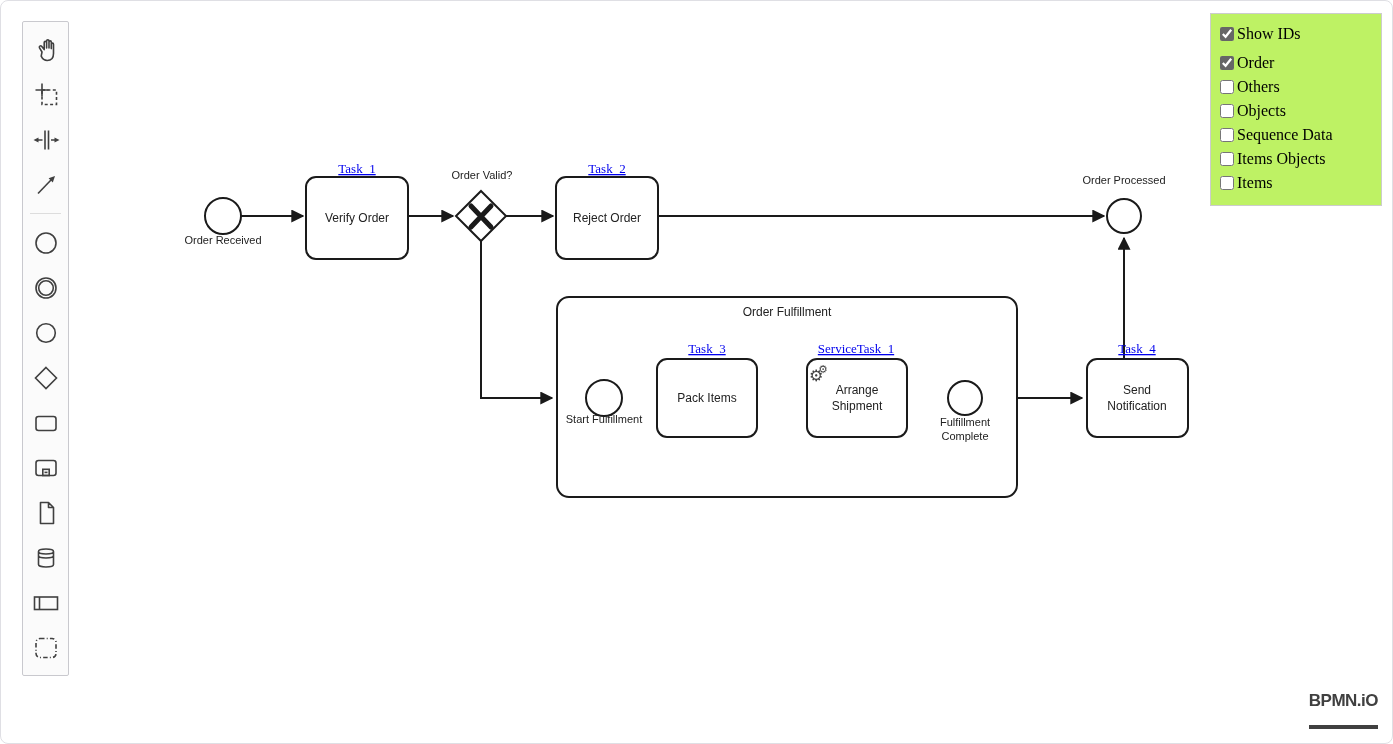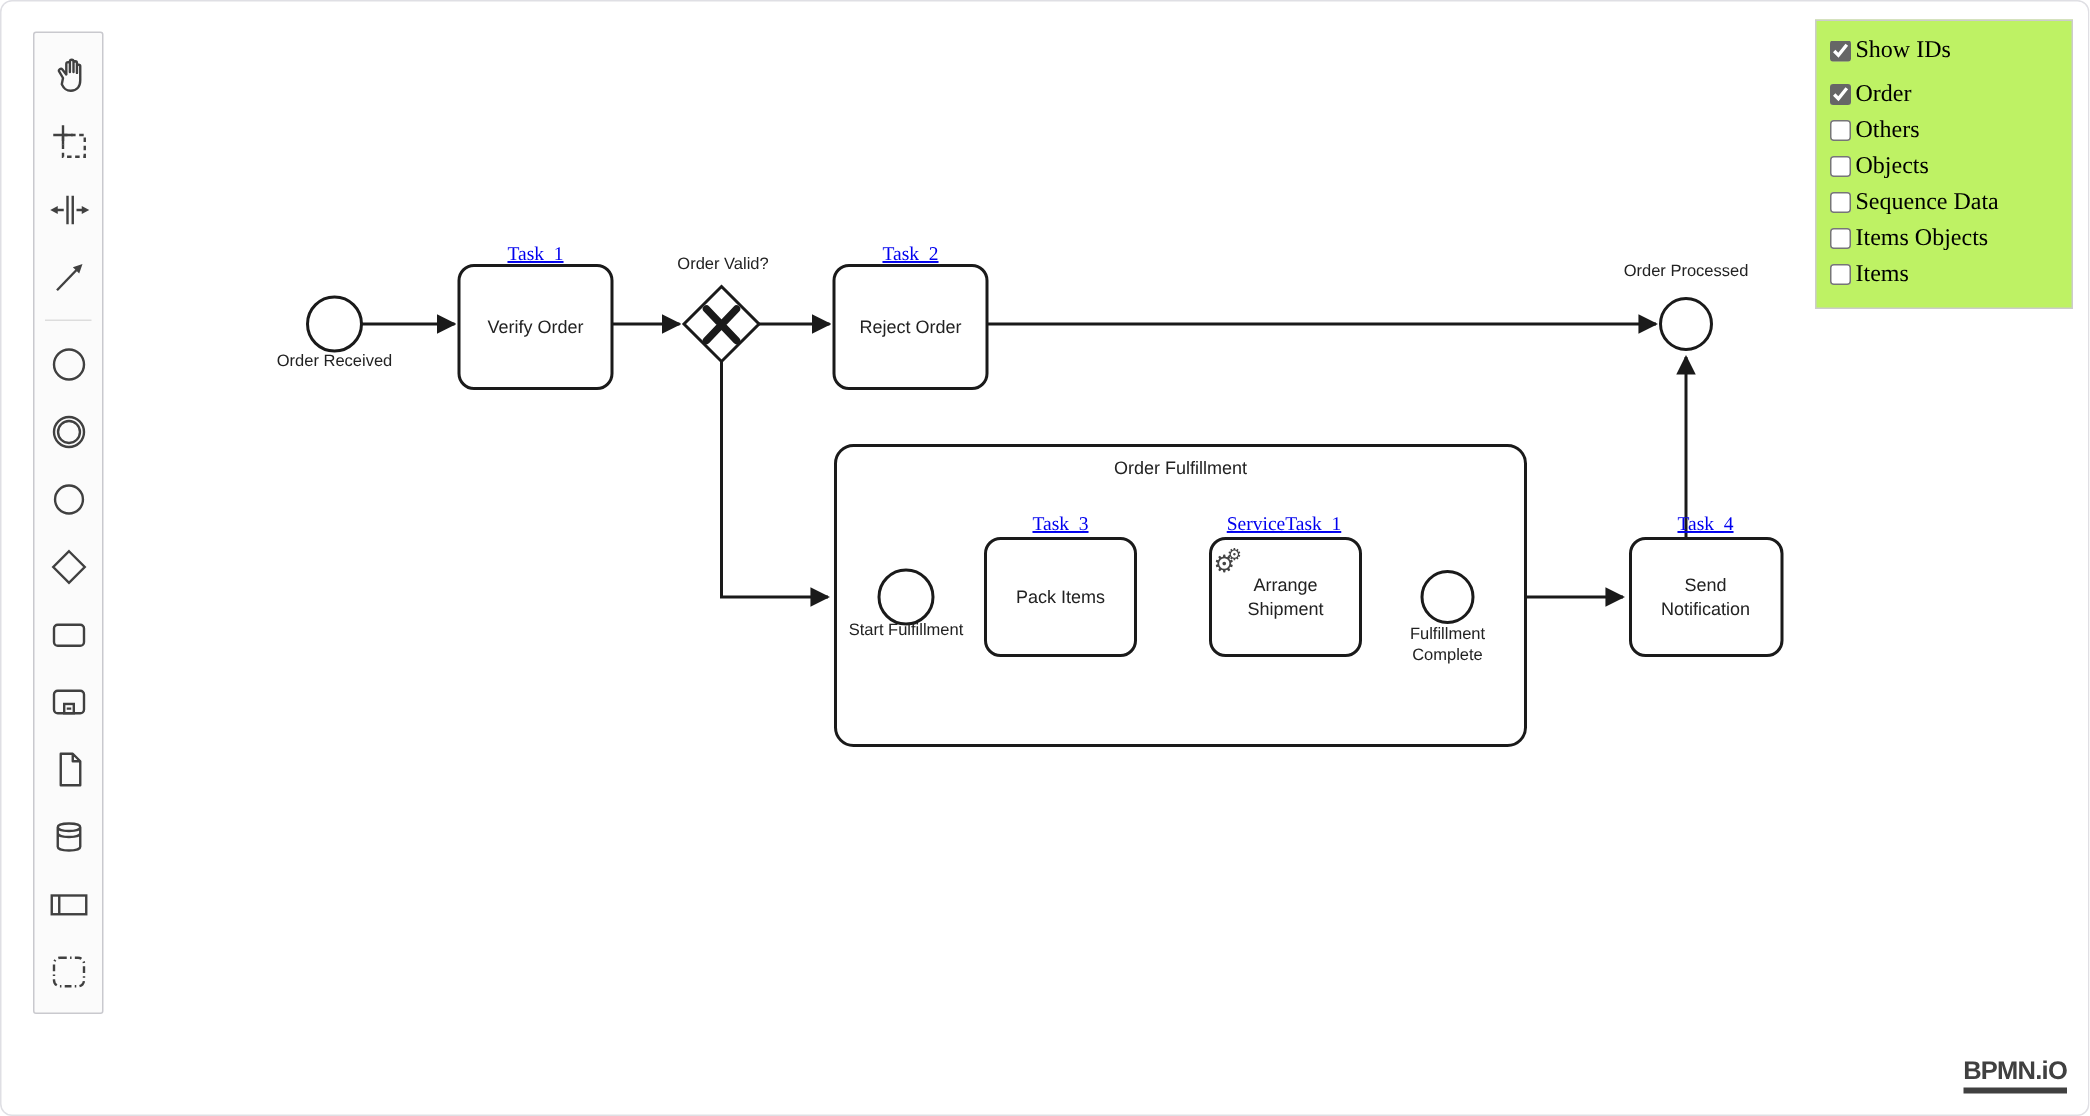--- a/index.html
+++ b/index.html
@@ -39,21 +39,21 @@
   }
   .filter-row { display: flex; align-items: center; height: 24px; cursor: pointer; }
   .filter-row.first { margin-bottom: 5px; }
   .filter-row input { width: 14px; height: 14px; margin: 0 3px 0 0; accent-color: #666; }
 
   
   .watermark {
     position: absolute; right: 14px; bottom: 14px; z-index: 6;
     font-family: "Liberation Sans", sans-serif; font-weight: bold;
     font-size: 17px; letter-spacing: -0.5px; color: #404040;
-    border-bottom: 4px solid #404040; padding-bottom: 1px; cursor: pointer;
+    border-bottom: 4px solid #404040; padding-bottom: 14px; cursor: pointer;
   }
 </style>
 </head>
 <body>
 
 <div class="page">
 
   <svg class="canvas-svg" width="1393" height="744" viewBox="0 0 1393 744">
     <defs>
       <marker id="arrow" viewBox="0 0 10 10" refX="9" refY="5" markerWidth="6.5" markerHeight="6.5" orient="auto-start-reverse">

